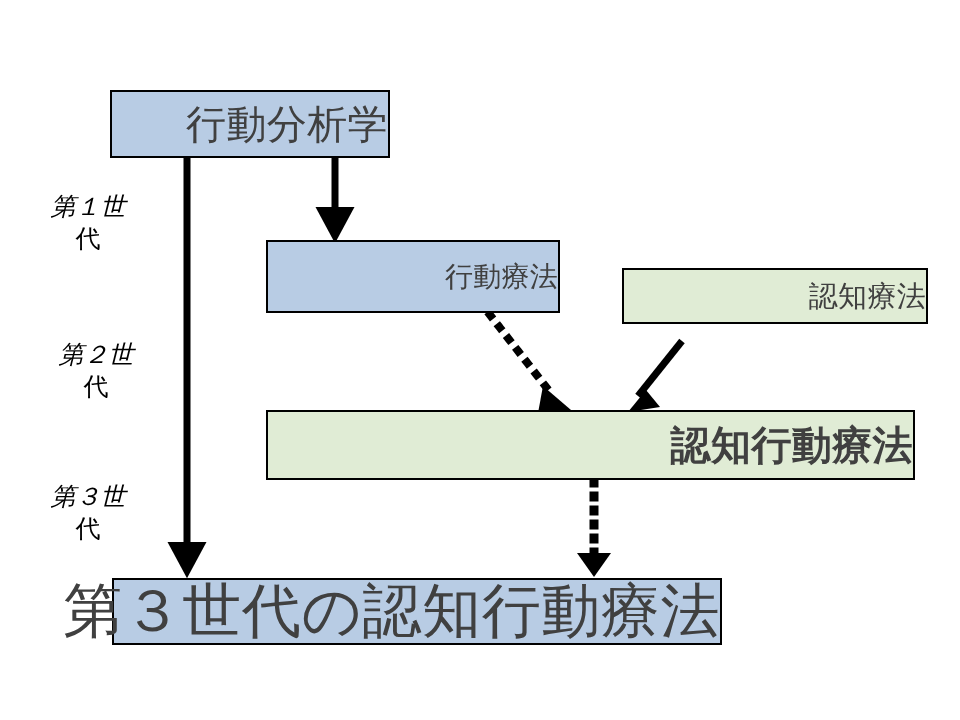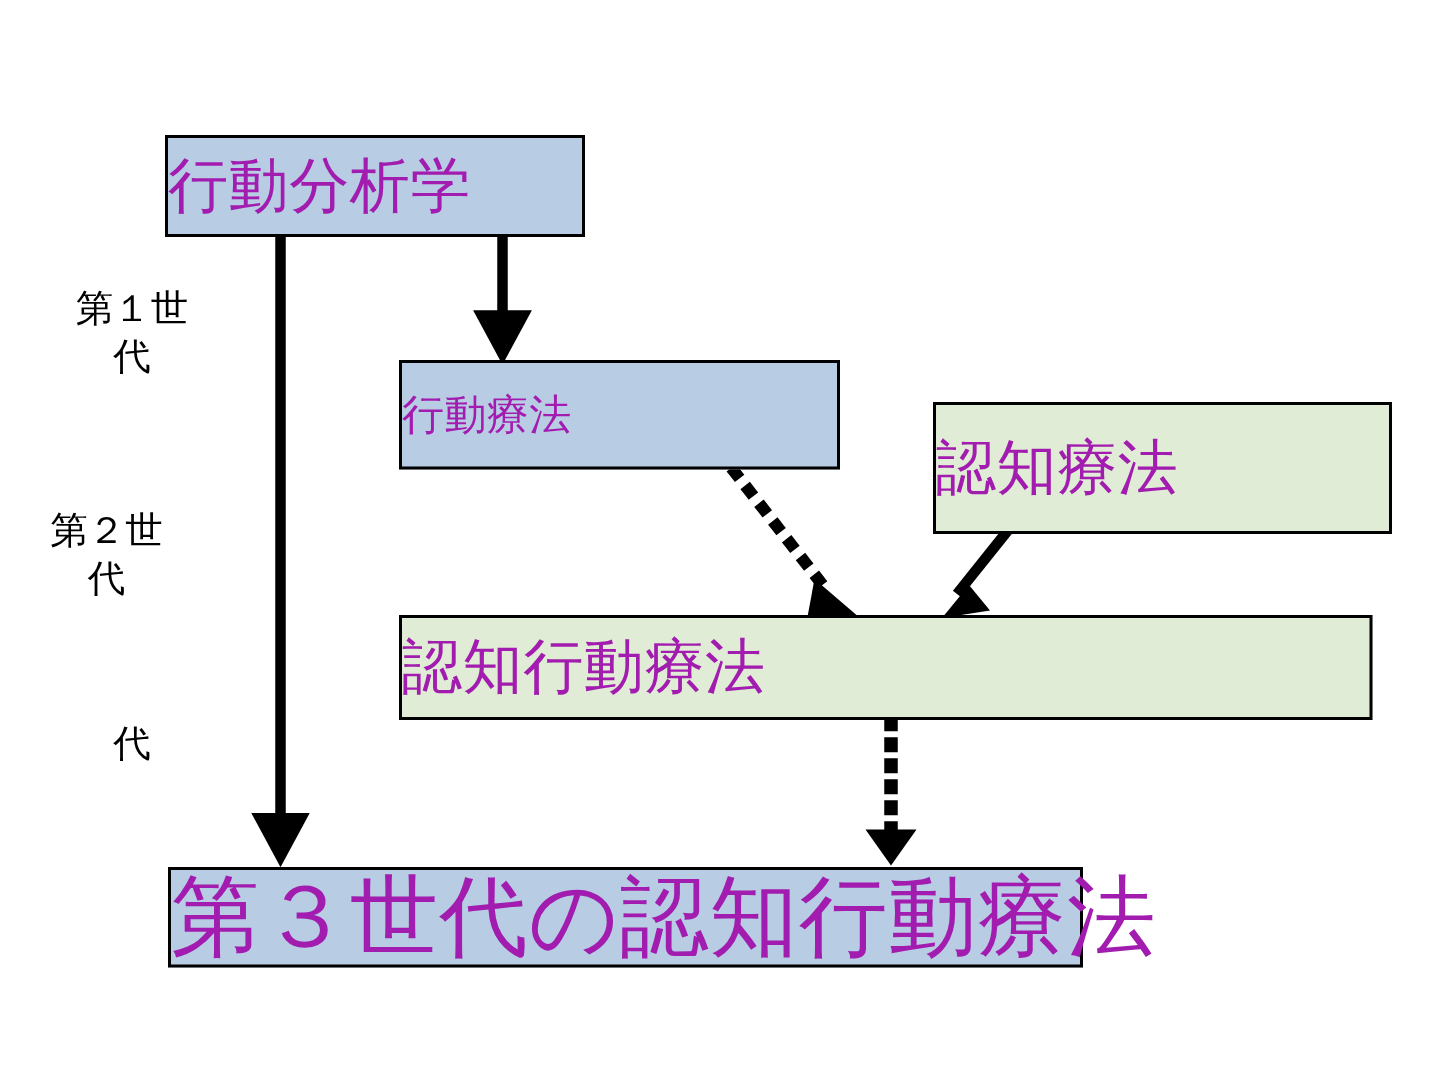--- a/index.html
+++ b/index.html
@@ -16,66 +16,67 @@
     height: 720px;
     background: #ffffff;
     overflow: hidden;
   }
   .node {
     position: absolute;
     box-sizing: border-box;
     border: 2px solid #000000;
     display: flex;
     align-items: center;
-    justify-content: flex-start;
-    color: #a21caf;
+    justify-content: flex-end;
+    color: #404040;
     font-family: "Liberation Sans", "DejaVu Sans", sans-serif;
     line-height: 1;
     white-space: nowrap;
     letter-spacing: 0.01em;
   }
   .node.blue  { background: #b8cce4; }
   .node.green { background: #e0ecd5; }
 
   
   #node-behavior-analysis {
     left: 110px; top: 90px; width: 280px; height: 68px;
     font-size: 40px;
   }
   #node-behavior-therapy {
     left: 266px; top: 240px; width: 294px; height: 73px;
     font-size: 28px;
   }
   #node-cognitive-therapy {
-    left: 622px; top: 268px; width: 306px; height: 88px;
-    font-size: 40px;
+    left: 622px; top: 268px; width: 306px; height: 56px;
+    font-size: 29px;
   }
   #node-cbt {
     left: 266px; top: 410px; width: 649px; height: 70px;
     font-size: 40px;
+    font-weight: bold;
   }
   #node-third-gen-cbt {
     left: 112px; top: 578px; width: 610px; height: 67px;
     font-size: 59px;
   }
 
   
   .gen-label {
     position: absolute;
     width: 120px;
     text-align: center;
     font-size: 25px;
     line-height: 1.28;
     color: #000000;
     font-family: "Liberation Sans", "DejaVu Sans", sans-serif;
   }
   #gen-label-1 { left: 28px; top: 190px; }
-  #gen-label-2 { left: 11px; top: 338px; }
+  #gen-label-2 { left: 36px; top: 338px; }
   #gen-label-3 { left: 28px; top: 480px; }
-  .gen-label .l1 { display: block; }
+  .gen-label .l1 { display: block; font-style: italic; }
   .gen-label .l2 { display: block; }
 
   
   #arrow-layer {
     position: absolute;
     left: 0; top: 0;
     width: 960px; height: 720px;
     pointer-events: none;
   }
 </style>
@@ -122,20 +123,21 @@
     <span class="l1">第１世</span>
     <span class="l2">代</span>
   </div>
 
   <div class="gen-label" id="gen-label-2">
     <span class="l1">第２世</span>
     <span class="l2">代</span>
   </div>
 
   <div class="gen-label" id="gen-label-3">
+    <span class="l1">第３世</span>
     <span class="l2">代</span>
   </div>
 
   <div class="node blue" id="node-behavior-analysis">
     <span>行動分析学</span>
   </div>
 
   <div class="node blue" id="node-behavior-therapy">
     <span>行動療法</span>
   </div>

